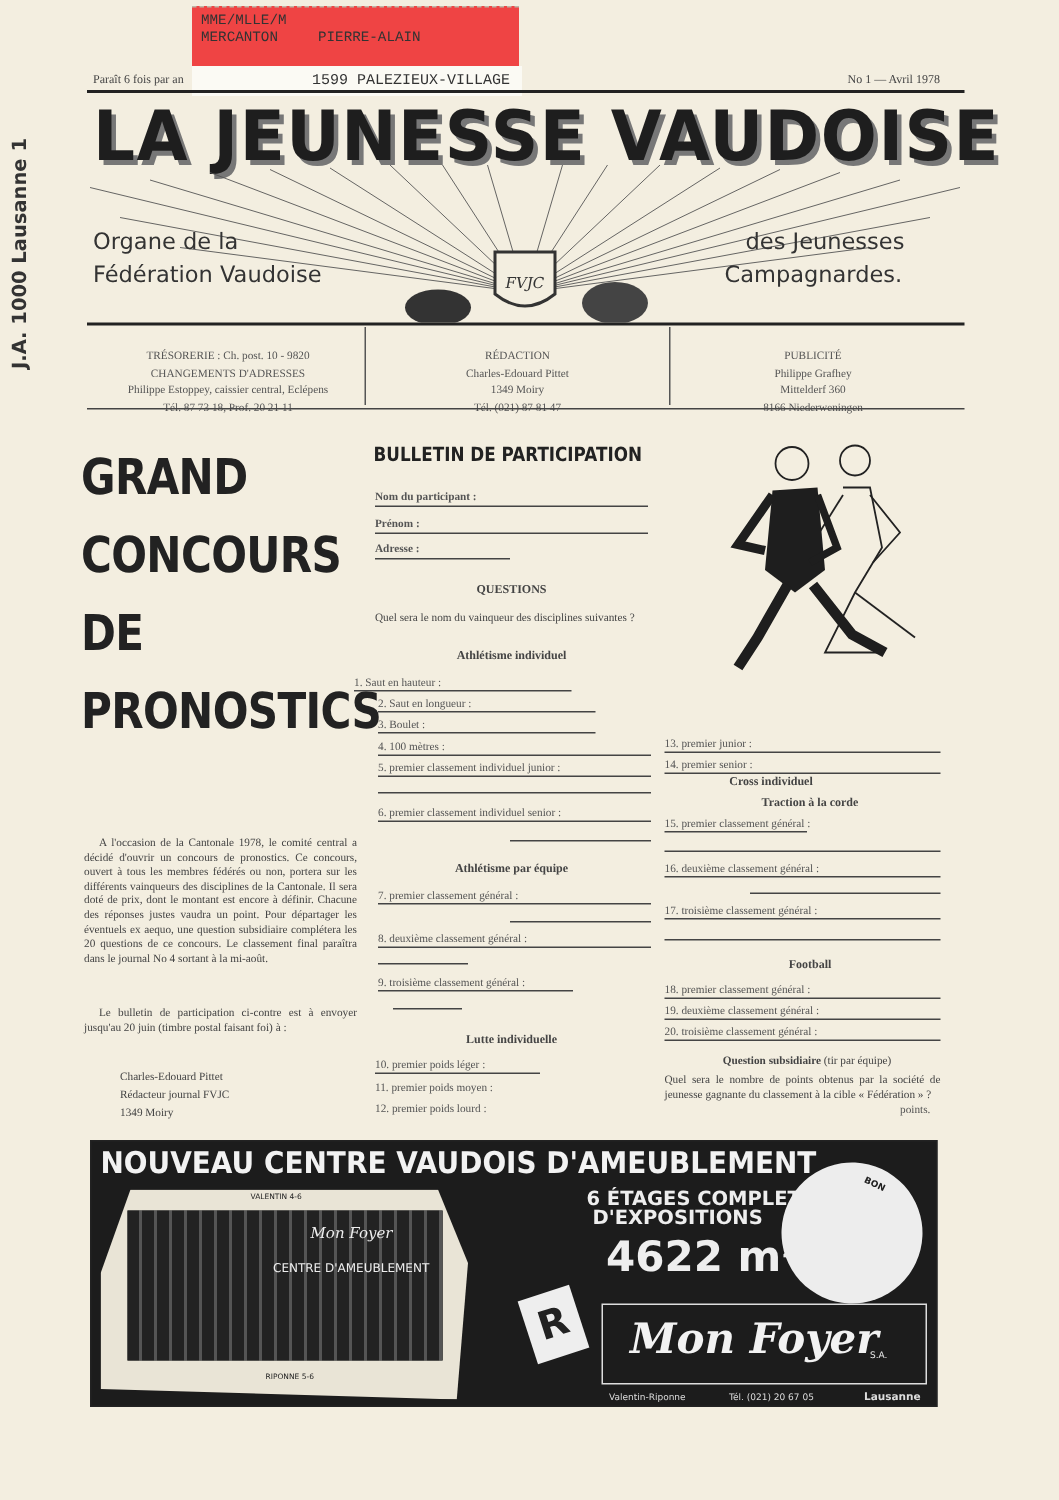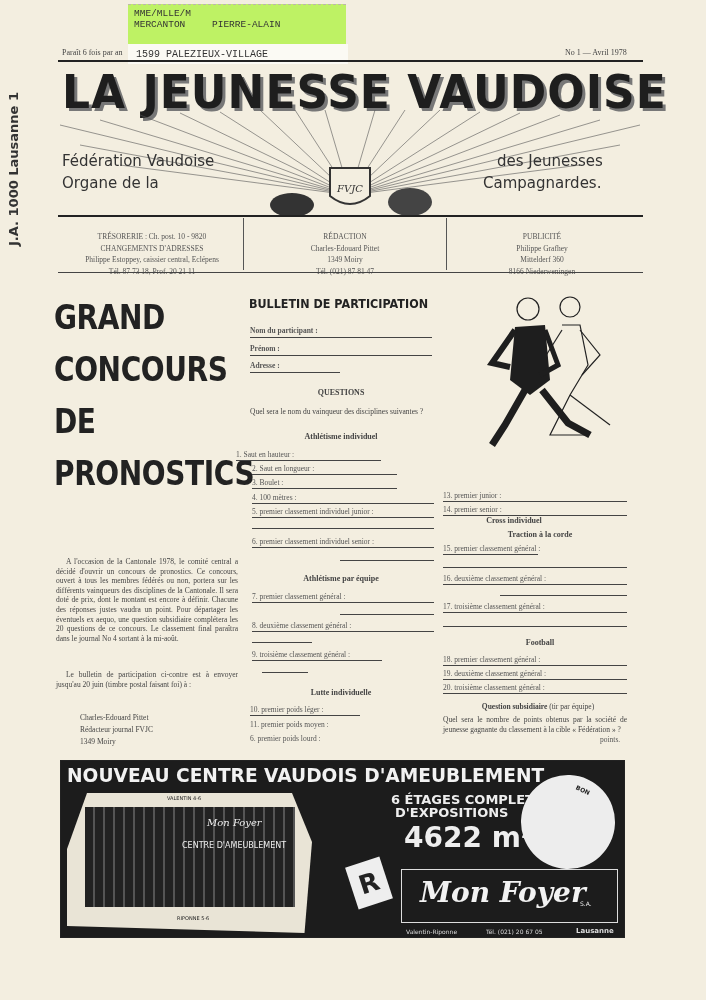--- a/index.html
+++ b/index.html
@@ -8,33 +8,33 @@
     background: #f3eee0;
     font-family: "Liberation Serif", serif;
     color: #2a2a2a;
     position: relative;
   }
   .abs { position: absolute; }
 
   
   .label {
     left: 128px; top: 4px; width: 218px; height: 40px;
-    background: #bef264;
+    background: #ef4444;
     border-top: 1px dashed #bdb8a8;
     font-family: "Liberation Mono", monospace;
     font-size: 9.5px; line-height: 11px; color: #333;
     padding: 3px 6px;
   }
   .label .row { display: flex; }
   .label .row span.first { width: 78px; }
   .label-city {
     left: 128px; top: 44px; width: 220px; height: 20px;
     background: #fbfaf4;
     font-family: "Liberation Mono", monospace;
-    font-size: 10px; color: #333; padding: 5px 8px;
+    font-size: 10px; color: #333; padding: 5px 8px; text-align: right;
   }
 
   .topline { font-size: 8px; color: #444; }
   .rule { background: #222; height: 2px; }
 
   
   .masthead-title {
     left: 62px; top: 66px; width: 566px; height: 52px;
     font-family: "DejaVu Sans", sans-serif;
     font-weight: bold; font-size: 44px; letter-spacing: 1px;
@@ -125,22 +125,22 @@
     <line x1="290" y1="85" x2="60" y2="55"></line>
       <line x1="290" y1="85" x2="520" y2="55"></line>
   </g>
   <ellipse cx="232" cy="95" rx="22" ry="12" fill="#333"></ellipse>
   <ellipse cx="350" cy="92" rx="22" ry="14" fill="#444"></ellipse>
   <path d="M270 58 L310 58 L310 86 Q290 102 270 86 Z" fill="#f3eee0" stroke="#333" stroke-width="2"></path>
   <text x="290" y="82" text-anchor="middle" font-family="DejaVu Serif, serif" font-size="10" font-style="italic" fill="#333">FVJC</text>
 </svg>
 
 <div class="abs organ" style="left:62px; top:150px;">
+  <div>Organe de la</div>
   <div>Fédération Vaudoise</div>
-  <div>Organe de la</div>
 </div>
 <div class="abs organ" style="left:483px; top:150px;">
   <div style="padding-left:14px;">des Jeunesses</div>
   <div>Campagnardes.</div>
 </div>
 
 <div class="abs rule" style="left:58px; top:215px; width:585px;"></div>
 
 <div class="abs info-col" style="left:62px; top:220px; width:180px;">
   <div>TRÉSORERIE : Ch. post. 10 - 9820</div>
@@ -202,21 +202,21 @@
 <div class="abs q under" style="left:252px; top:592px; width:182px; height:11px;"><span>7. premier classement général :</span></div>
 <div class="abs under" style="left:340px; top:614px; width:94px;"></div>
 <div class="abs q under" style="left:252px; top:621px; width:182px; height:11px;"><span>8. deuxième classement général :</span></div>
 <div class="abs under" style="left:252px; top:642px; width:60px;"></div>
 <div class="abs q under" style="left:252px; top:650px; width:130px; height:11px;"><span>9. troisième classement général :</span></div>
 <div class="abs under" style="left:262px; top:672px; width:46px;"></div>
 
 <div class="abs sec-head" style="left:250px; top:688px; width:182px;">Lutte individuelle</div>
 <div class="abs q under" style="left:250px; top:705px; width:110px; height:11px;"><span>10. premier poids léger :</span></div>
 <div class="abs q" style="left:250px; top:720px;"><span>11. premier poids moyen :</span></div>
-<div class="abs q" style="left:250px; top:734px;"><span>6. premier poids lourd :</span></div>
+<div class="abs q" style="left:250px; top:734px;"><span>12. premier poids lourd :</span></div>
 
 <svg class="abs" style="left:470px; top:285px;" width="160" height="170" viewBox="0 0 160 170">
   <g fill="none" stroke="#222" stroke-width="1.2">
     <circle cx="100" cy="22" r="10"></circle>
     <path d="M92 40 L110 40 L118 80 L100 110 L80 150 L118 150"></path>
     <path d="M110 45 L130 70 L112 90"></path>
     <path d="M92 45 L70 80"></path>
     <path d="M100 110 L140 140"></path>
   </g>
   <circle cx="58" cy="24" r="11" fill="#f3eee0" stroke="#222" stroke-width="1.2"></circle>

